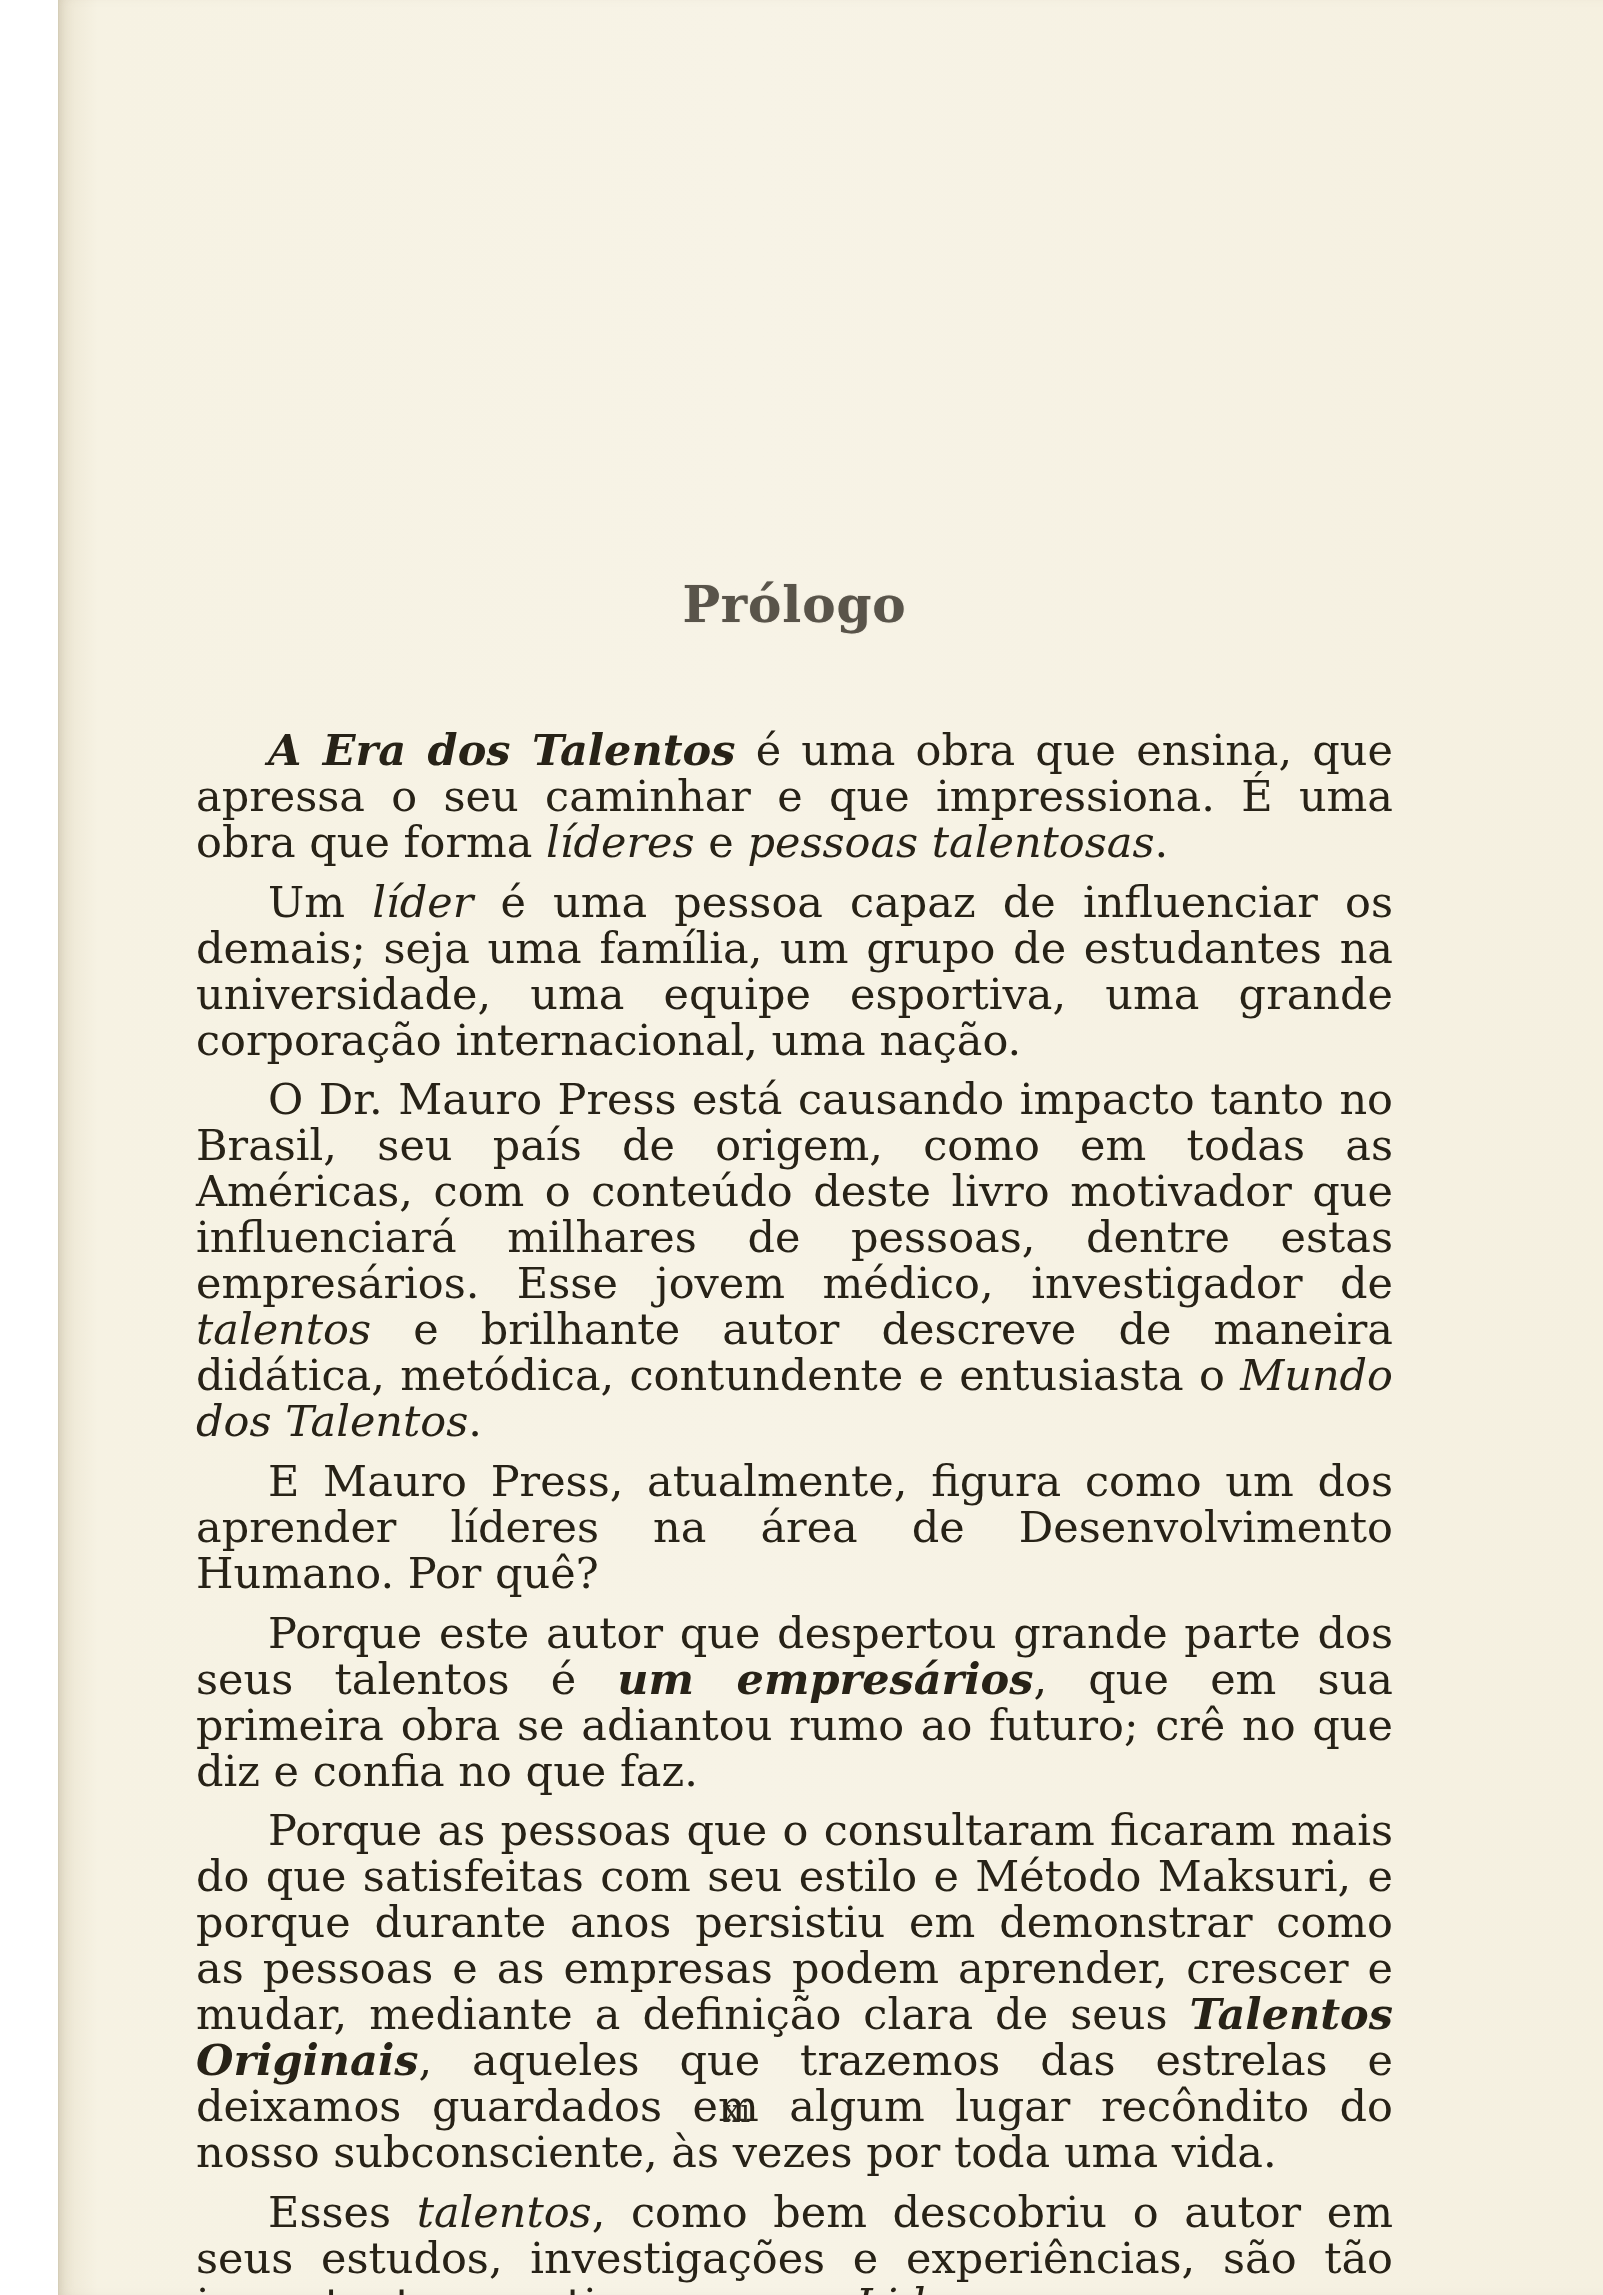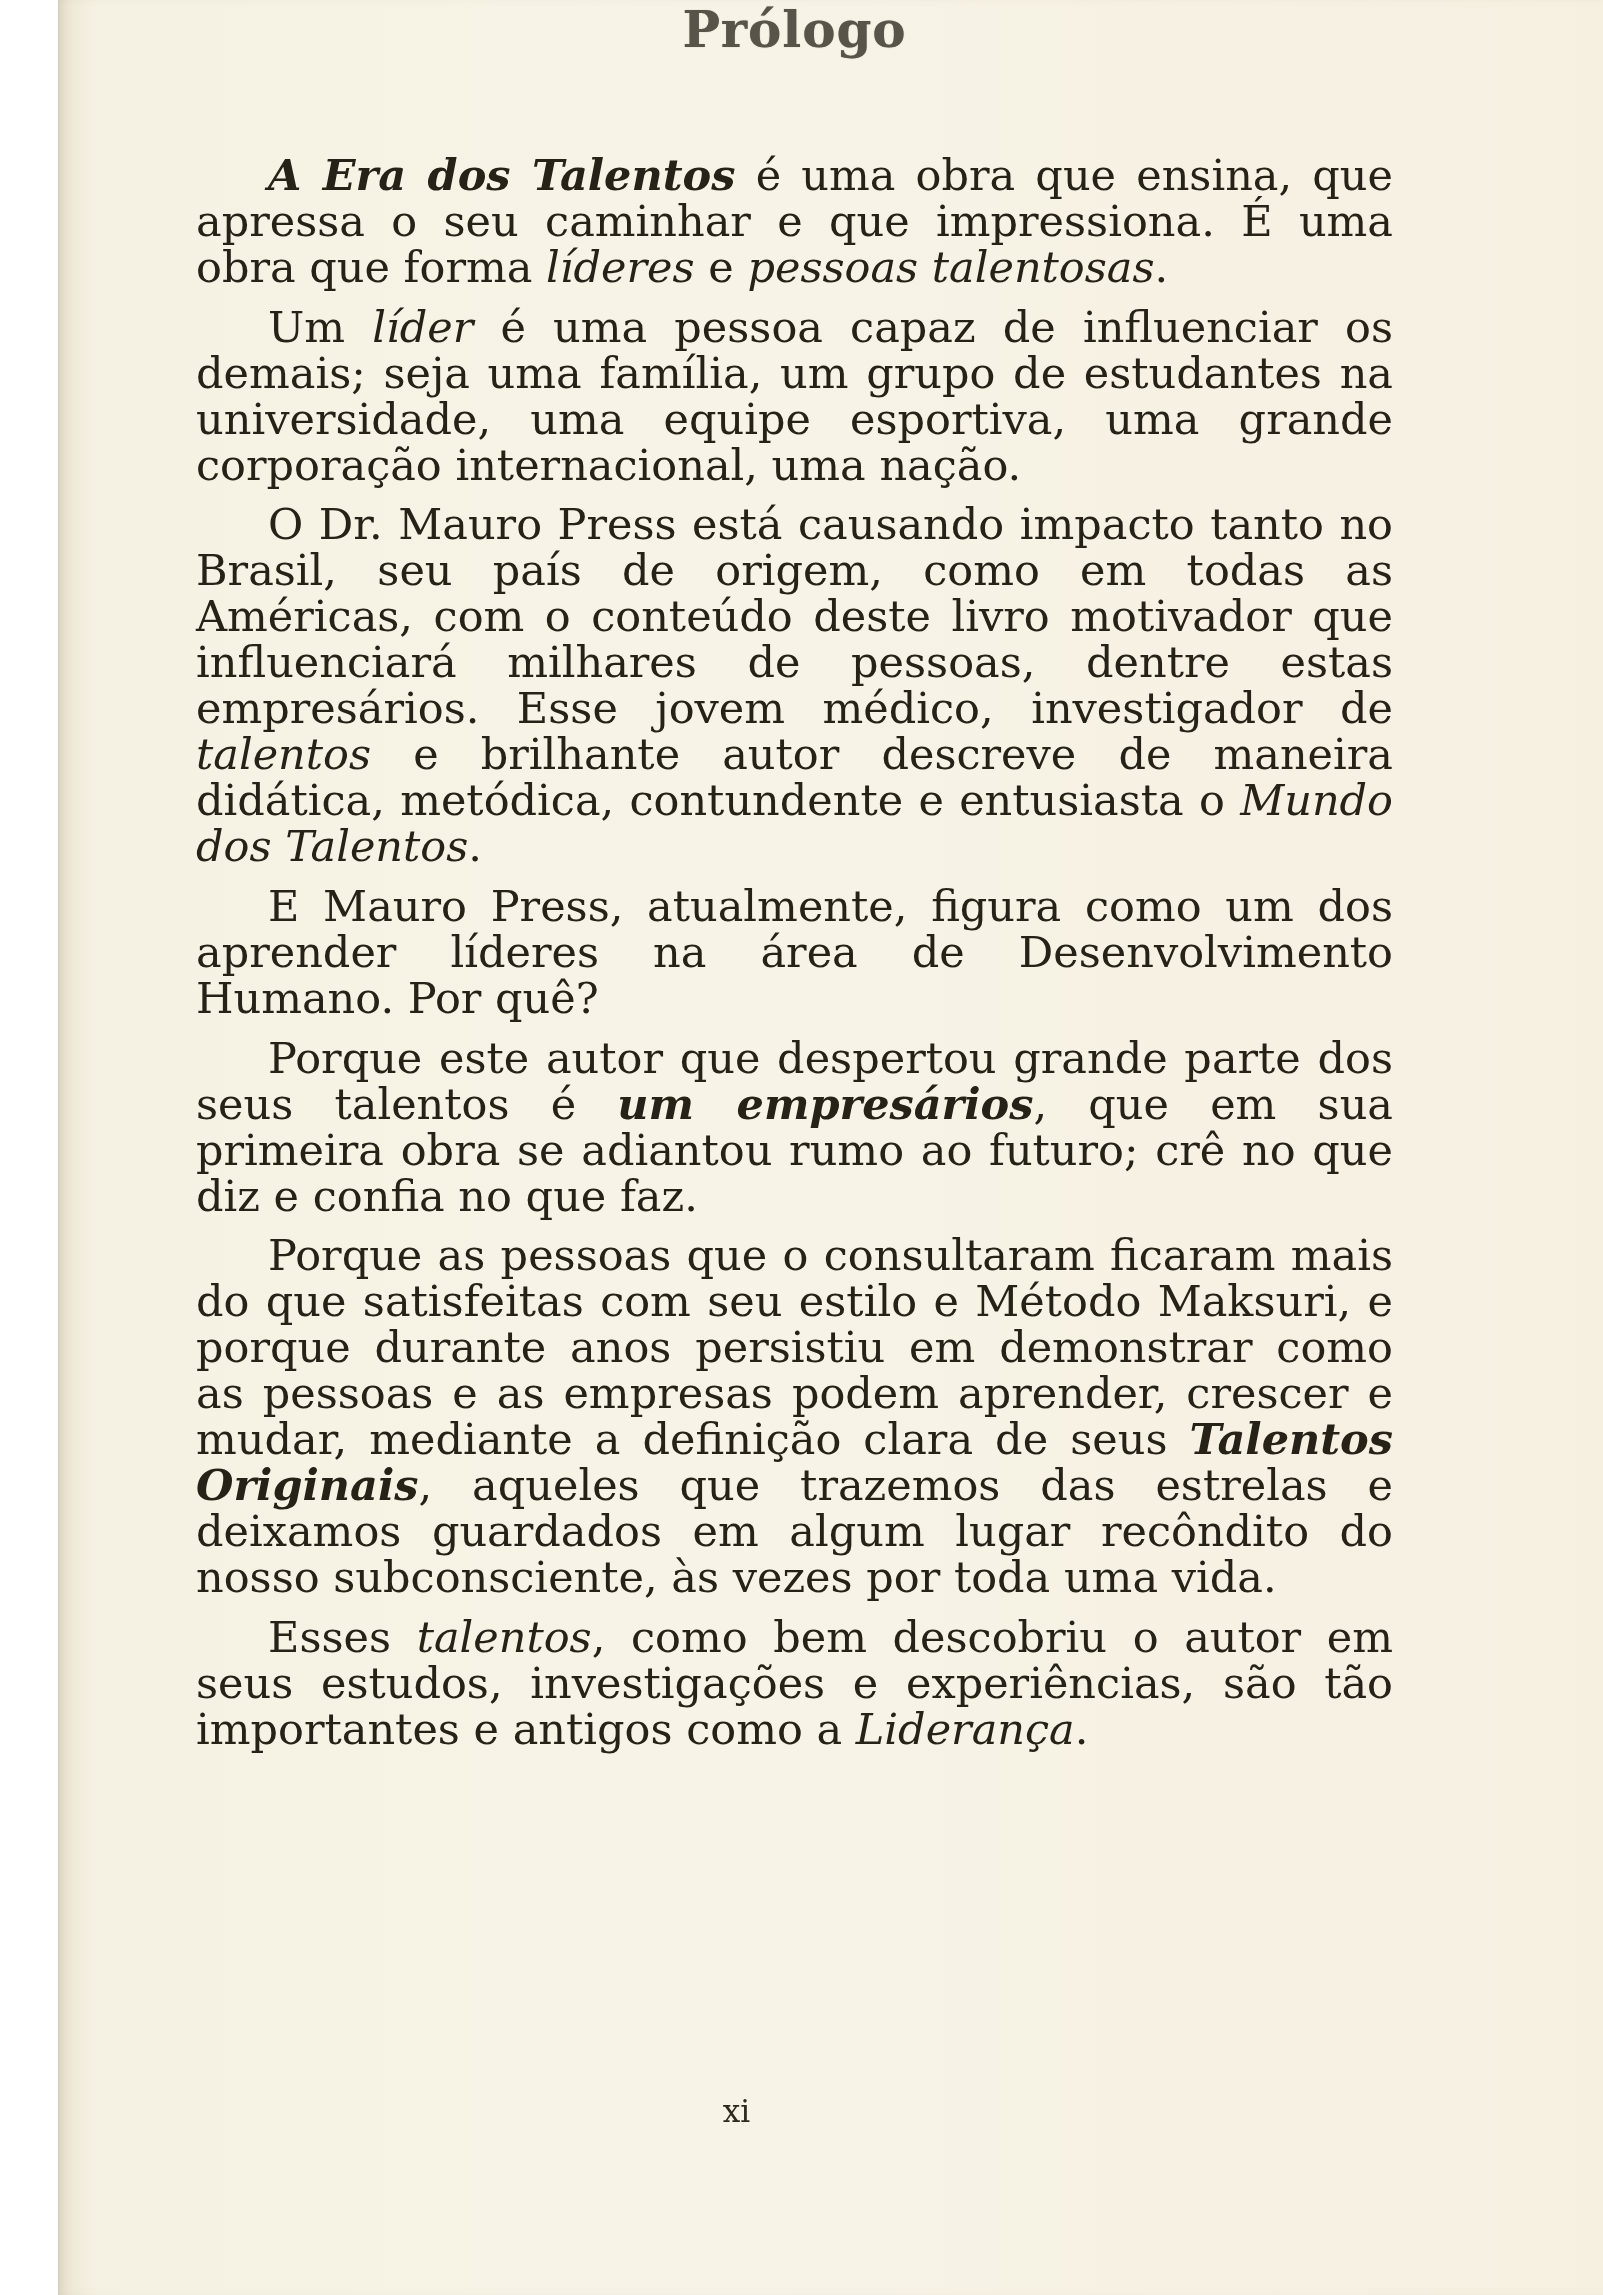--- a/index.html
+++ b/index.html
@@ -27,20 +27,21 @@
     box-shadow: inset 8.5px 0 15.4px -10.3px rgba(120, 110, 80, 0.35);
   }
   .content-column {
     position: absolute;
     left: 137px;
     top: 0;
     width: 1197px;
   }
   .page-title {
     margin: 0;
+    padding-top: 575px;
     padding-bottom: 0;
     text-align: center;
     font-size: 50px;
     line-height: 1.2;
     font-weight: bold;
     letter-spacing: 0.9px;
     color: #59544a;
     text-shadow: 0 0 0.9px rgba(89, 84, 74, 0.55);
   }
   .body-text {

